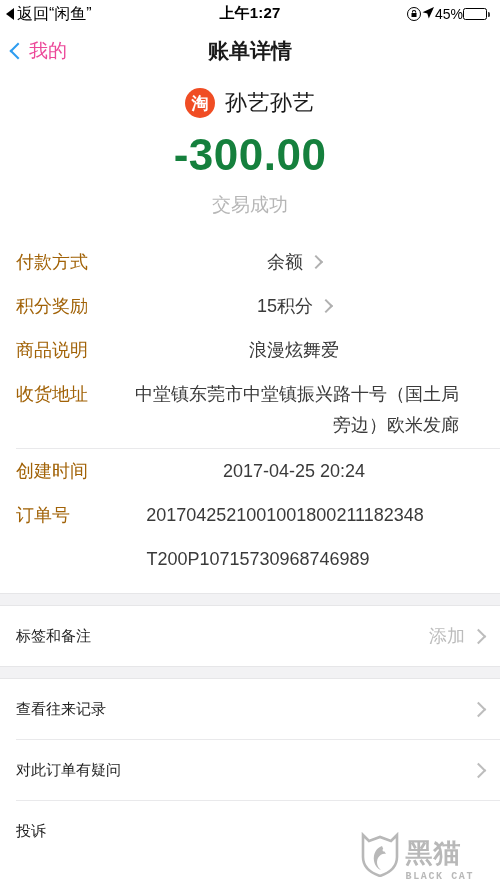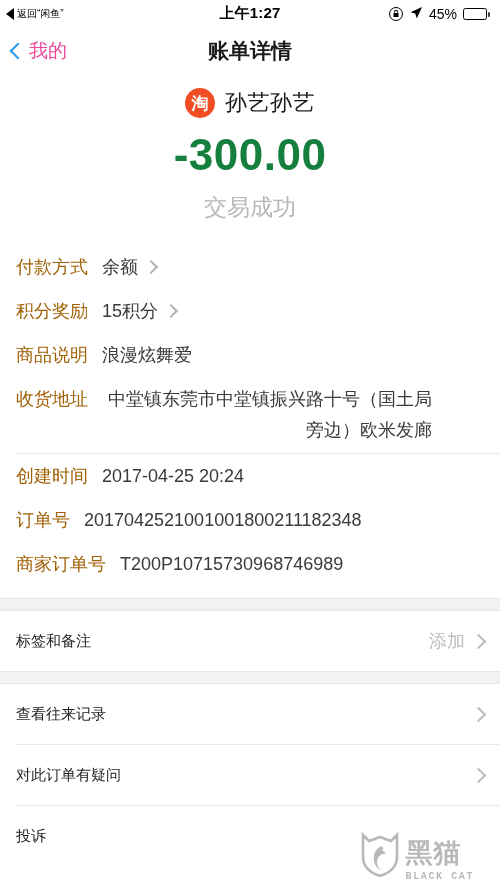--- a/index.html
+++ b/index.html
@@ -25,21 +25,21 @@
     justify-content: space-between;
     padding: 0 10px 0 6px;
     font-size: 15px;
     color: #000;
     box-sizing: border-box;
   }
   .sb-left {
     display: flex;
     align-items: center;
     gap: 3px;
-    font-size: 10px;
+    font-size: 16px;
     white-space: nowrap;
   }
   .sb-back-tri {
     width: 0; height: 0;
     border-top: 6px solid transparent;
     border-bottom: 6px solid transparent;
     border-right: 8px solid #000;
     display: inline-block;
   }
   .sb-center {
@@ -47,21 +47,20 @@
     font-weight: bold;
     letter-spacing: .2px;
     position: absolute;
     left: 0; right: 0;
     text-align: center;
     top: 4px;
   }
   .sb-right {
     display: flex;
     align-items: center;
-    gap: 6px;
     font-size: 14px;
     z-index: 2;
   }
   .icon-lockrot {
     width: 14px; height: 14px;
     border: 1.4px solid #000;
     border-radius: 50%;
     position: relative;
     box-sizing: border-box;
   }
@@ -173,21 +172,21 @@
   }
   .amount {
     font-size: 44px;
     font-weight: bold;
     color: #15803d;
     margin-top: 12px;
     letter-spacing: .5px;
     font-family: "Liberation Sans", sans-serif;
   }
   .trade-status {
-    font-size: 23px;
+    font-size: 19px;
     color: #b6b6b6;
     margin-top: 12px;
   }
 
   
   .section {
     background: #fff;
   }
   .gap {
     height: 13px;
@@ -219,21 +218,21 @@
     line-height: 44px;
   }
   .row-value.multi {
     line-height: 31px;
     padding: 7px 0;
   }
   .row-value-wrap {
     display: flex;
     align-items: flex-start;
     gap: 8px;
-    justify-content: flex-start;
+    justify-content: center;
     flex: 1 1 auto;
   }
   .chev-right {
     width: 8px; height: 8px;
     border-top: 2px solid #b0b0b0;
     border-right: 2px solid #b0b0b0;
     transform: rotate(45deg);
     display: inline-block;
     margin-top: 17px;
     flex: 0 0 auto;
@@ -385,21 +384,20 @@
       <span class="row-value">2017-04-25 20:24</span>
     </span>
   </div>
   <div class="row">
     <span class="row-label">订单号</span>
     <span class="row-value-wrap">
       <span class="row-value">2017042521001001800211182348</span>
     </span>
   </div>
   <div class="row">
-    <span class="row-label">商家订单号</span>
     <span class="row-value-wrap">
       <span class="row-value">T200P10715730968746989</span>
     </span>
   </div>
 </div>
 
 <div style="height:12px"></div>
 <div class="gap"></div>
 
 <div class="section">

